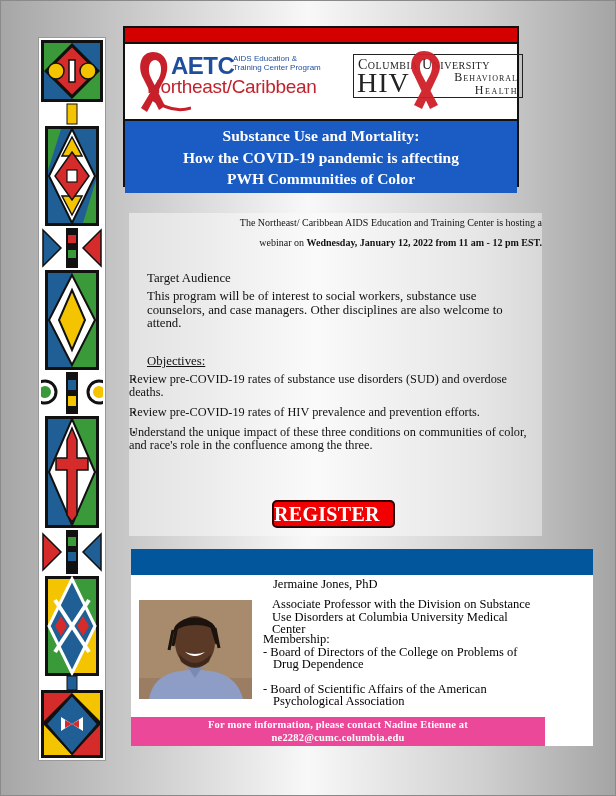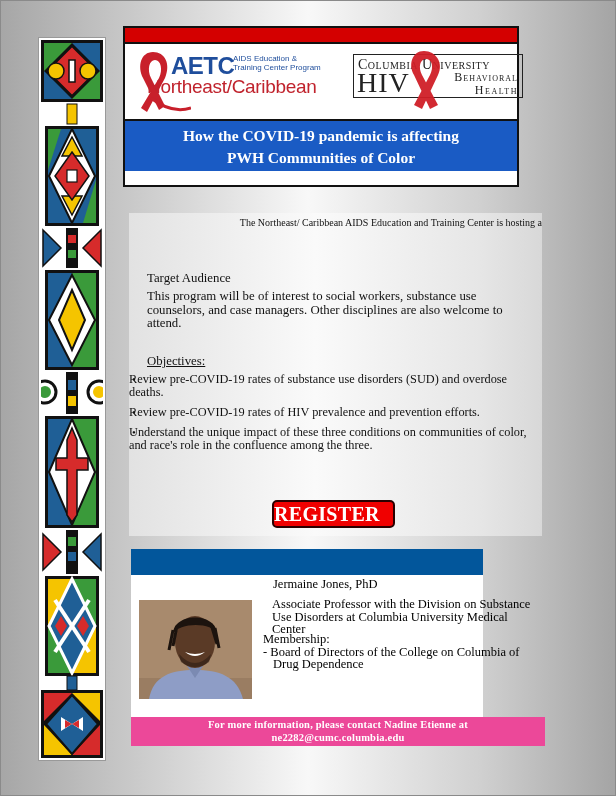--- a/index.html
+++ b/index.html
@@ -56,21 +56,21 @@
   .obj-list li::before { content: "•"; position: absolute; left: 3px; top: 0; font-size: 11px; }
   .register {
     position: absolute; left: 143px; top: 287px; width: 123px; height: 28px;
     background: #f00000; border: 2px solid #2a0000; border-radius: 5px;
     color: #fff; font-weight: bold; font-size: 20px; text-align: left; line-height: 24px; letter-spacing: 0.3px;
     cursor: pointer;
   }
 
   
   .speaker {
-    position: absolute; left: 130px; top: 548px; width: 352px; height: 197px; background: #fff;
+    position: absolute; left: 130px; top: 548px; width: 462px; height: 197px; background: #fff;
   }
   .speaker .topbar { height: 26px; background: #02569b; }
   .speaker .photo { position: absolute; left: 8px; top: 51px; width: 113px; height: 99px; background: #a98a6c; overflow: hidden; }
   .speaker .name { position: absolute; left: 142px; top: 28px; font-size: 12.5px; }
   .speaker .title { position: absolute; left: 141px; top: 49px; font-size: 12.5px; line-height: 12.5px; width: 270px; }
   .speaker .mem { position: absolute; left: 132px; top: 84px; font-size: 12.5px; line-height: 12.5px; width: 280px; }
   .speaker .mem .item { display: block; padding-left: 10px; text-indent: -10px; }
   .speaker .mem .gap { height: 12px; }
   .speaker .footer {
     position: absolute; left: 0; bottom: 0; width: 414px; height: 29px; background: #ec4899;
@@ -182,28 +182,30 @@
       <span class="l1">Columbia University</span>
       <span class="hiv">HIV</span>
       <span class="l2">Behavioral</span>
       <span class="l3">Health</span>
       <svg class="ribbon2" width="44" height="62" viewBox="0 0 44 62">
         <path d="M20 2 C8 2 4 16 10 26 L26 60 L34 56 L18 26 C14 18 16 10 22 10 C28 10 30 18 26 26 L10 56 L18 60 L34 26 C40 14 32 2 20 2 Z" fill="#d01f27" opacity="0.95"></path>
       </svg>
     </div>
   </div>
   <div class="titlebox">
+    <div>Substance Use and Mortality:</div>
     <div>How the COVID-19 pandemic is affecting</div>
     <div>PWH Communities of Color</div>
   </div>
 </div>
 
 <div class="info">
   <div class="intro">
     <div>The Northeast/ Caribbean AIDS Education and Training Center is hosting a</div>
+    <div><span>webinar on </span><b>Wednesday, January 12, 2022 from 11 am - 12 pm EST.</b></div>
   </div>
   <div class="ta-h">Target Audience</div>
   <div class="ta-p">This program will be of interest to social workers, substance use counselors, and case managers. Other disciplines are also welcome to attend.</div>
   <div class="obj-h">Objectives:</div>
   <ul class="obj-list">
     <li>Review pre-COVID-19 rates of substance use disorders (SUD) and overdose deaths.</li>
     <li>Review pre-COVID-19 rates of HIV prevalence and prevention efforts.</li>
     <li>Understand the unique impact of these three conditions on communities of color, and race's role in the confluence among the three.</li>
   </ul>
   <div class="register">REGISTER</div>
@@ -221,20 +223,21 @@
       <path d="M34 34 C34 12 78 12 78 34 C74 22 40 22 34 34 Z" fill="#1c130e"></path>
       <path d="M34 30 L30 50 M38 26 L34 46 M76 28 L80 48 M72 24 L78 44" stroke="#1c130e" stroke-width="3"></path>
       <path d="M46 52 Q56 60 66 52 Q56 56 46 52 Z" fill="#fff"></path>
       <path d="M40 54 Q56 72 72 54 L70 62 Q56 72 42 62 Z" fill="#2c1d14" opacity="0.6"></path>
     </svg>
   </div>
   <div class="name">Jermaine Jones, PhD</div>
   <div class="title">Associate Professor with the Division on Substance Use Disorders at Columbia University Medical Center</div>
   <div class="mem">
     <span>Membership:</span>
-    <span class="item">-  Board of Directors of the College on Columbia of Drug Dependence</span>
+    <span class="item">-  Board of Directors of the College on Problems of Drug Dependence</span>
     <div class="gap"></div>
+    <span class="item">-  Board of Scientific Affairs of the American Psychological Association</span>
   </div>
   <div class="footer">
     <div>For more information, please contact Nadine Etienne at</div>
     <div>ne2282@cumc.columbia.edu</div>
   </div>
 </div>
 
 </body></html>

